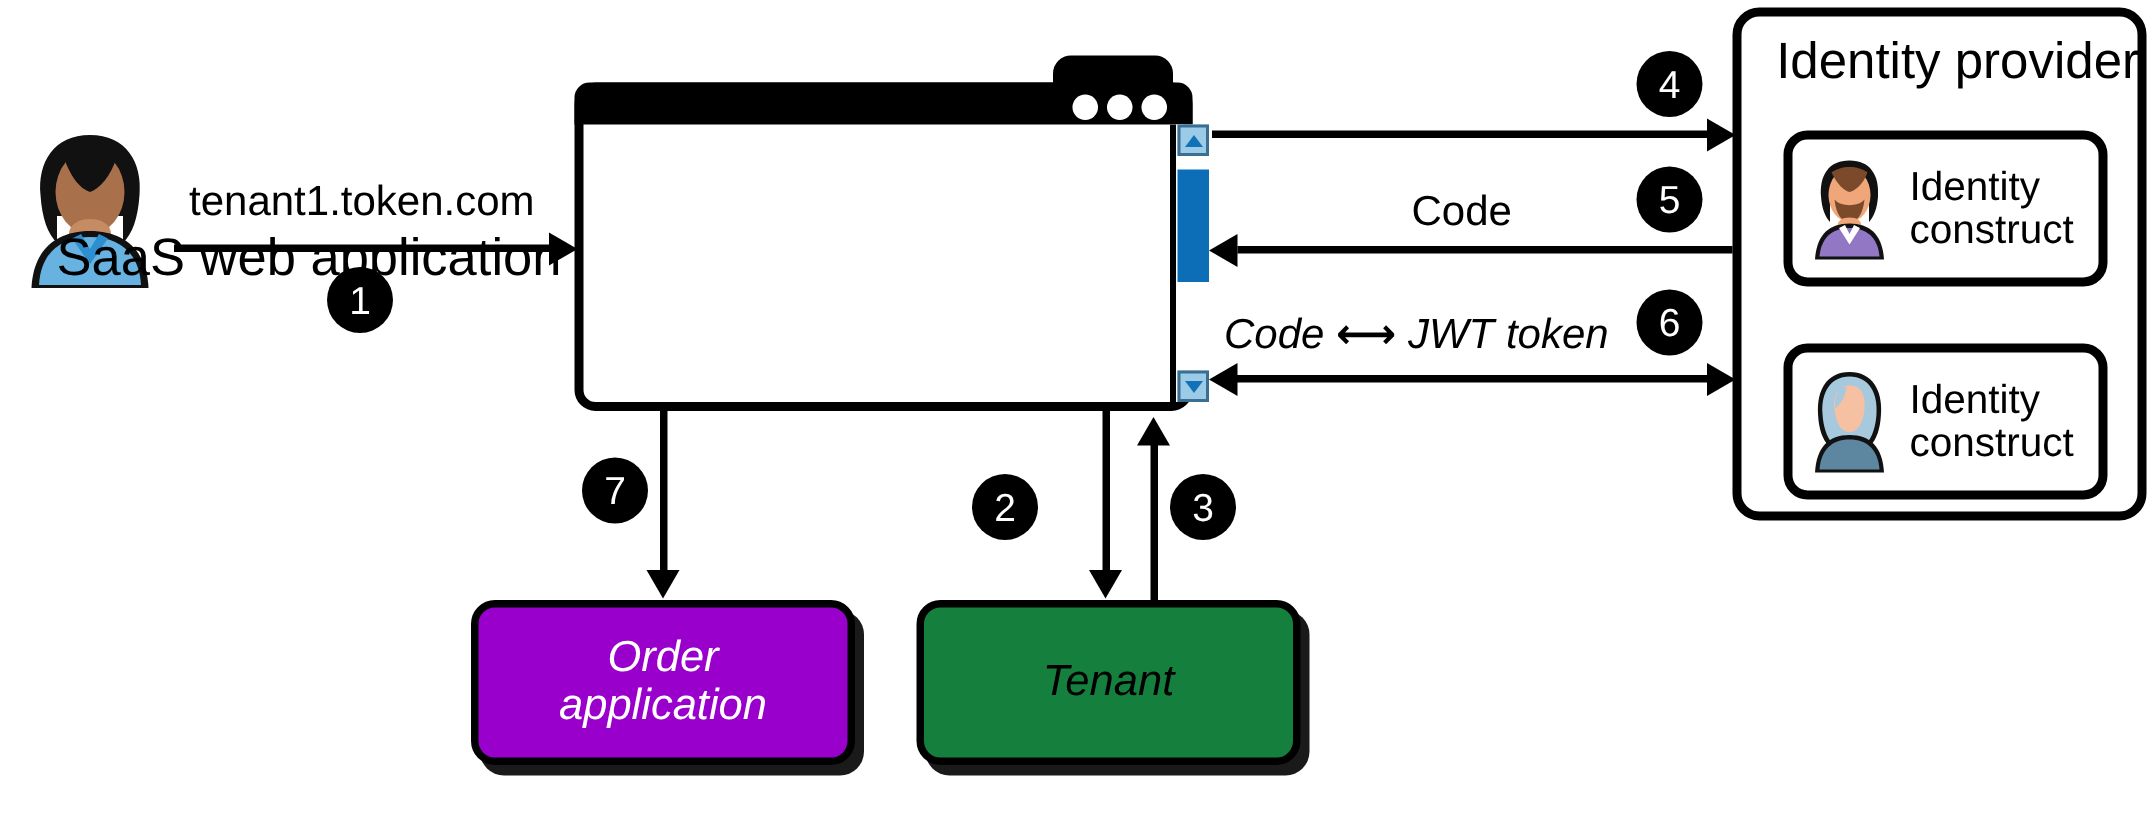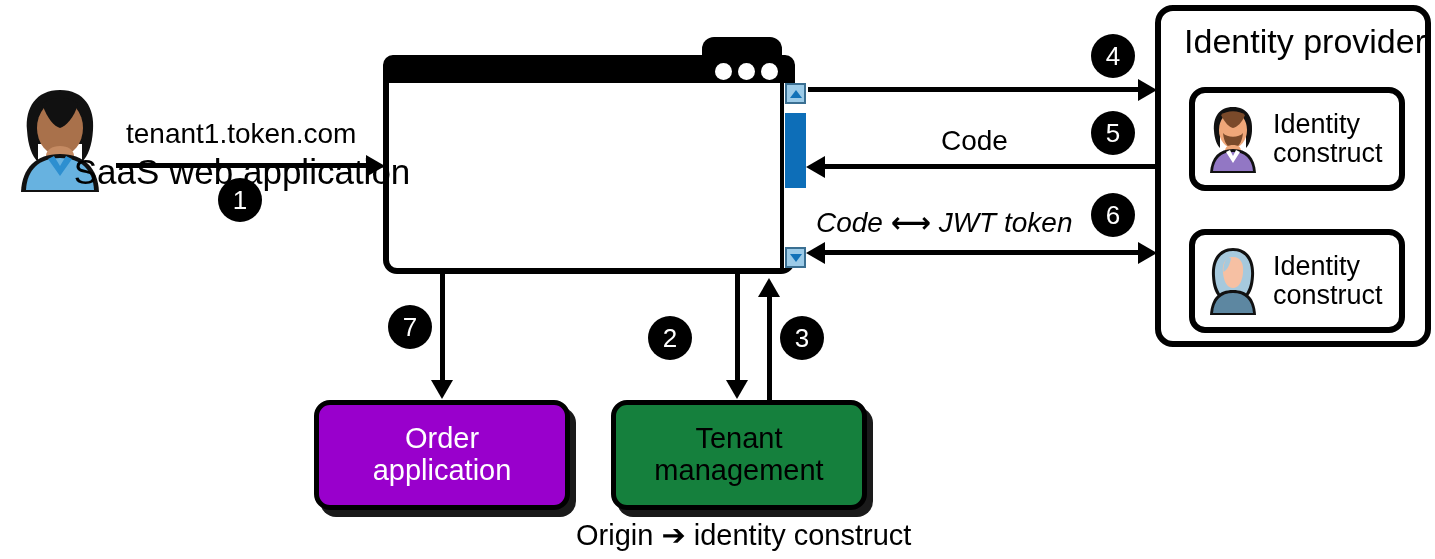--- a/index.html
+++ b/index.html
@@ -12,42 +12,42 @@
   #tenant-actor{position:absolute;left:8px;top:84px;width:104px;height:110px;}
   #tenant-label{left:0px;top:198px;width:116px;text-align:center;font-size:29px;}
 
   
   #browser{position:absolute;left:383px;top:55px;width:412px;height:219px;}
   #browser-frame{position:absolute;inset:0;border:6px solid #000;border-radius:14px;background:#fff;box-sizing:border-box;}
   #browser-titlebar{position:absolute;left:0;top:0;width:412px;height:28px;background:#000;border-radius:10px 10px 0 0;}
   #browser-tab{position:absolute;left:319px;top:-18px;width:80px;height:30px;background:#000;border-radius:12px 12px 0 0;}
   .dot{position:absolute;top:8px;width:17px;height:17px;border-radius:50%;background:#fff;}
   #dot1{left:332px;} #dot2{left:355px;} #dot3{left:378px;}
-  #browser-title-text{left:0px;top:152px;width:412px;text-align:center;font-size:35px;margin-left:36px;}
+  #browser-title-text{left:0px;top:152px;width:412px;text-align:center;font-size:35px;}
 
   
   #scrollbar{position:absolute;left:397px;top:28px;width:26px;height:185px;background:#fff;border-left:4px solid #000;box-sizing:border-box;}
   .sb-btn{position:absolute;left:1px;width:21px;height:21px;background:#9ccbe8;border:2px solid #3a6f92;box-sizing:border-box;display:flex;align-items:center;justify-content:center;}
   #sb-up{top:0px;} #sb-down{bottom:0px;}
   .sb-tri{width:0;height:0;border-left:6px solid transparent;border-right:6px solid transparent;}
   #sb-up .sb-tri{border-bottom:8px solid #1272b8;}
   #sb-down .sb-tri{border-top:8px solid #1272b8;}
   #sb-thumb{position:absolute;left:1px;top:30px;width:21px;height:75px;background:#0d6eb8;}
 
   
   #idp{position:absolute;left:1155px;top:5px;width:276px;height:342px;border:6px solid #000;border-radius:18px;background:#fff;box-sizing:border-box;}
   #idp-title{left:1160px;top:22px;width:266px;text-align:right;font-size:34px;}
   .ic-box{position:absolute;left:28px;width:216px;height:104px;border:6px solid #000;border-radius:16px;background:#fff;box-sizing:border-box;display:flex;align-items:center;}
   #ic-1{top:76px;} #ic-2{top:218px;}
   .ic-avatar{width:64px;height:72px;margin-left:6px;flex:0 0 auto;}
   .ic-label{font-size:27px;line-height:1.08;color:#000;margin-left:8px;}
 
   
   .svc{position:absolute;border:5px solid #000;border-radius:16px;box-sizing:border-box;display:flex;align-items:center;justify-content:center;
-       text-align:center;font-size:29px;line-height:1.1;box-shadow:6px 7px 0 #1a1a1a;}
+       text-align:center;font-size:29px;line-height:1.1;box-shadow:6px 7px 0 #1a1a1a;font-style:italic;}
   #svc-order{left:314px;top:400px;width:256px;height:110px;background:#9900CC;color:#fff;}
   #svc-tenant{left:611px;top:400px;width:256px;height:110px;background:#15803d;color:#000;}
 
   
   .hline{position:absolute;height:5px;background:#000;}
   .vline{position:absolute;width:5px;background:#000;}
   .ah-r{position:absolute;width:0;height:0;border-top:11px solid transparent;border-bottom:11px solid transparent;border-left:19px solid #000;}
   .ah-l{position:absolute;width:0;height:0;border-top:11px solid transparent;border-bottom:11px solid transparent;border-right:19px solid #000;}
   .ah-d{position:absolute;width:0;height:0;border-left:11px solid transparent;border-right:11px solid transparent;border-top:19px solid #000;}
   .ah-u{position:absolute;width:0;height:0;border-left:11px solid transparent;border-right:11px solid transparent;border-bottom:19px solid #000;}
@@ -172,19 +172,17 @@
   <div class="svc" id="svc-order">
     <div>
       <div>Order</div>
       <div>application</div>
     </div>
   </div>
 
   <div class="svc" id="svc-tenant">
     <div>
       <div>Tenant</div>
-      <div>management</div>
     </div>
   </div>
 
-  <div class="tx" id="caption">Origin ➔ identity construct</div>
 
 </div>
 
 </body></html>

